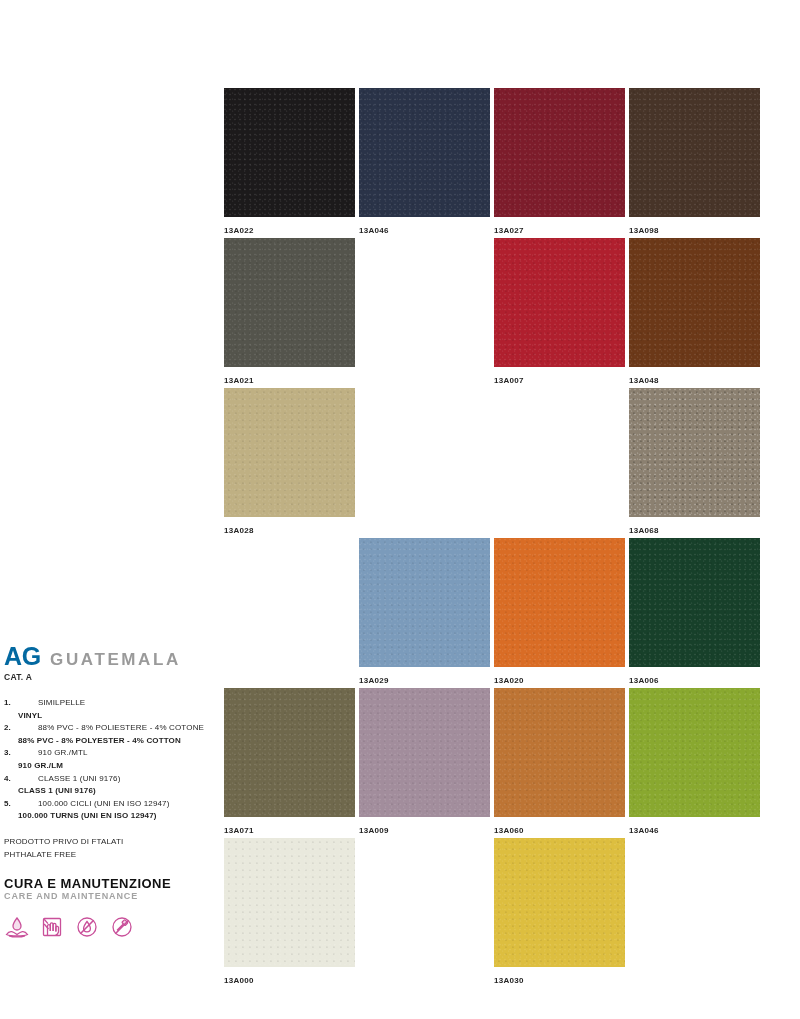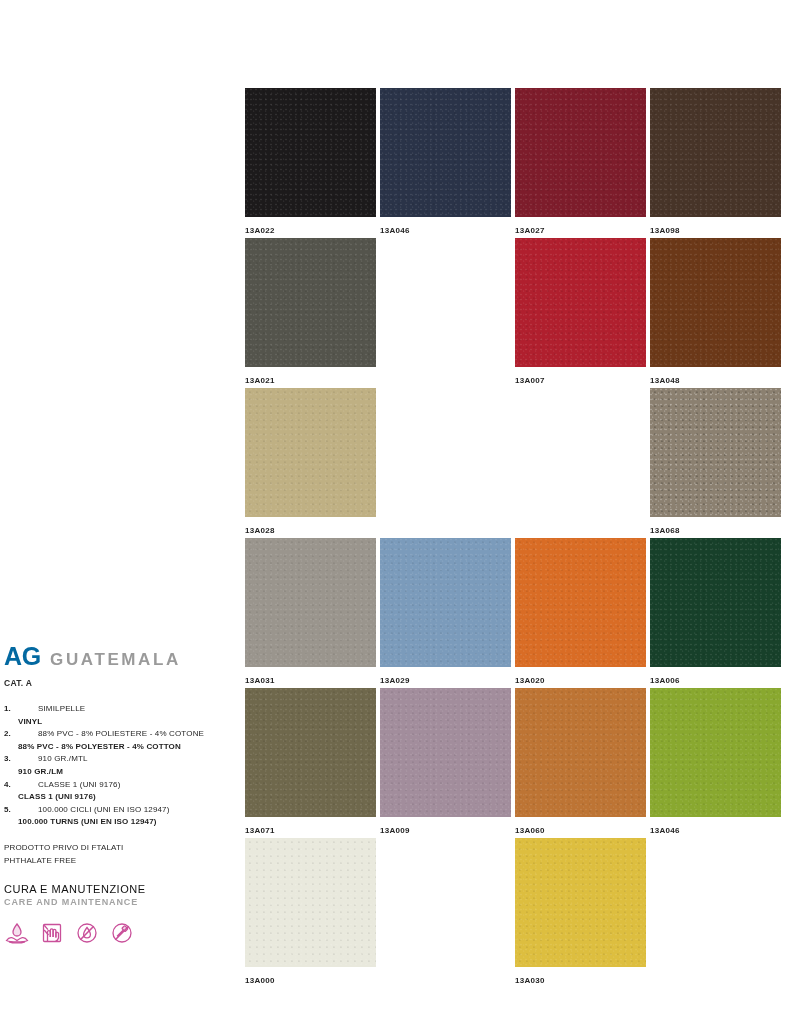--- a/index.html
+++ b/index.html
@@ -39,21 +39,21 @@
     color: #0369a1;
     letter-spacing: -0.2px;
   }
   .brand-name {
     font-size: 17px;
     font-weight: bold;
     color: #9a9a9a;
     letter-spacing: 2.6px;
   }
   .brand-cat {
-    margin-top: 9px;
+    margin-top: 3px;
     font-size: 8.5px;
     font-weight: bold;
     color: #2b2b2b;
     letter-spacing: 0.3px;
   }
 
   .spec-list {
     margin-top: 15px;
   }
   .spec-item {
@@ -77,22 +77,22 @@
     font-size: 8px;
     line-height: 12.6px;
     color: #1f1f1f;
     font-weight: normal;
     letter-spacing: 0.15px;
   }
   .phthalate span { display: block; }
 
   .care-block { margin-top: 16px; }
   .care-it {
-    font-size: 11px;
-    font-weight: normal;
+    font-size: 13px;
+    font-weight: bold;
     color: #111111;
     letter-spacing: 0.5px;
     line-height: 13px;
   }
   .care-en {
     font-size: 9px;
     font-weight: bold;
     color: #a3a3a3;
     letter-spacing: 0.9px;
     line-height: 13px;
@@ -102,21 +102,21 @@
     margin-top: 12px;
     display: flex;
     align-items: center;
     gap: 9px;
   }
   .care-icons svg { display: block; }
 
   
   .grid {
     position: absolute;
-    left: 245px;
+    left: 224px;
     top: 88px;
     width: 535px;
   }
   .grid-row {
     position: relative;
     height: 150px;
   }
   .cell {
     position: absolute;
     top: 0;
@@ -319,26 +319,20 @@
 
       <div class="cell c3">
         <div class="swatch textured" style="background-color: rgb(139, 128, 112);">
             <span class="grain"></span>
           </div>
         <div class="swatch-code">13A068</div>
       </div>
     </div>
 
     <div class="grid-row">
-      <div class="cell c0">
-        <div class="swatch" style="background-color: rgb(154, 149, 141);">
-            <span class="grain"></span>
-          </div>
-        <div class="swatch-code">13A031</div>
-      </div>
       <div class="cell c1">
         <div class="swatch" style="background-color: rgb(123, 155, 187);">
             <span class="grain"></span>
           </div>
         <div class="swatch-code">13A029</div>
       </div>
       <div class="cell c2">
         <div class="swatch" style="background-color: rgb(217, 108, 37);">
             <span class="grain"></span>
           </div>

